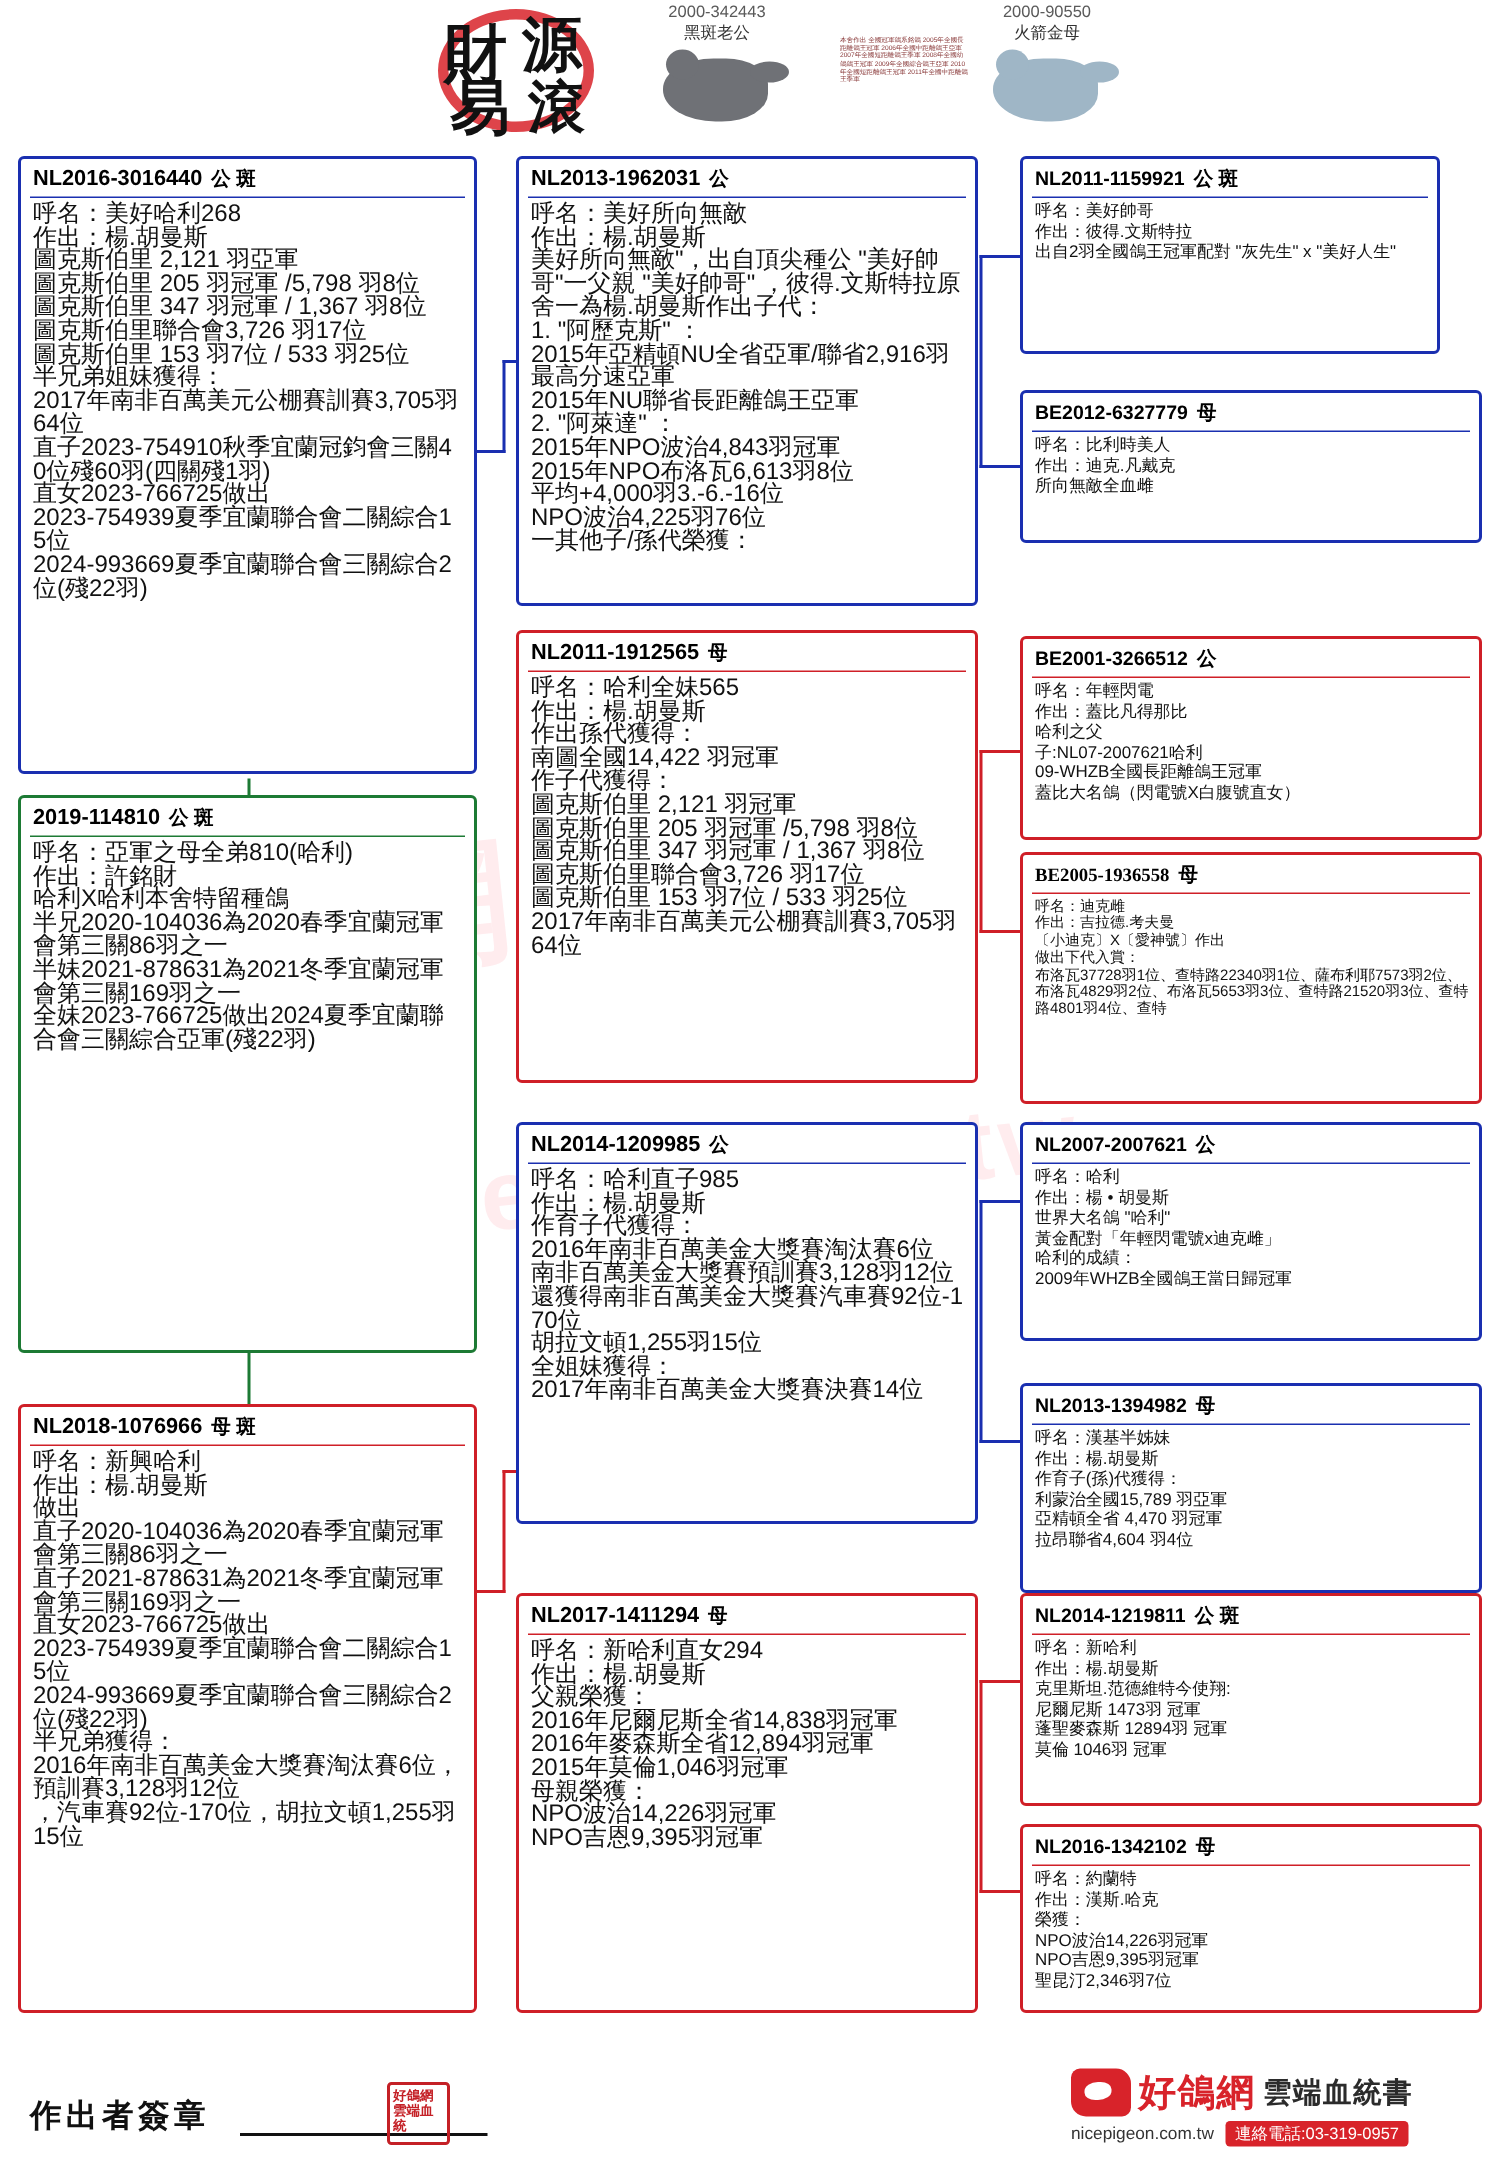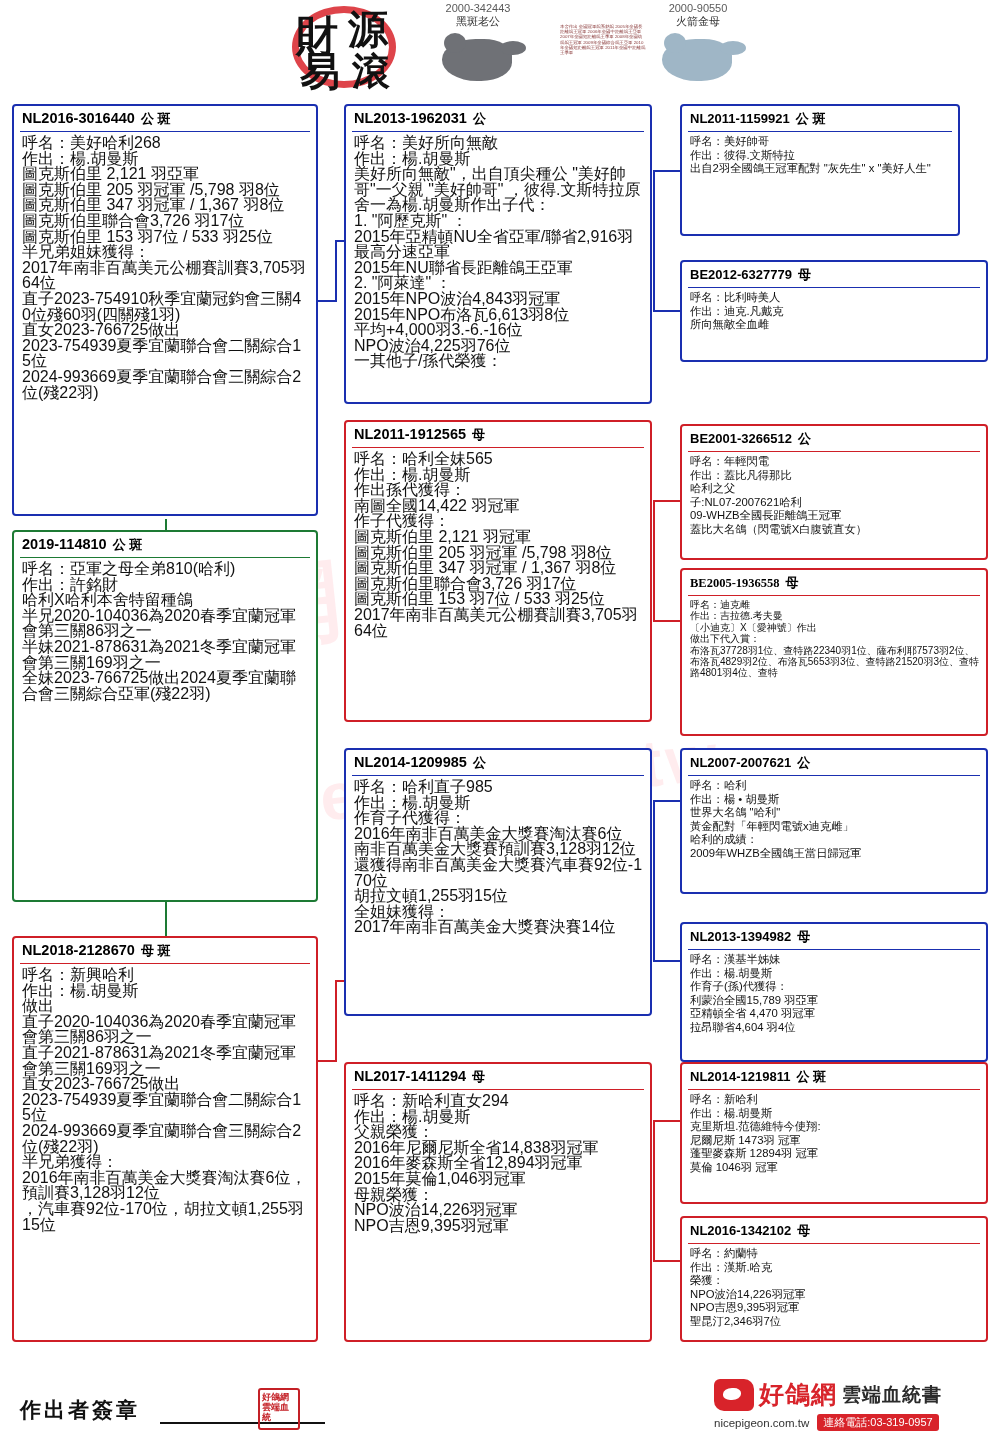--- a/index.html
+++ b/index.html
@@ -311,21 +311,21 @@
     <div class="body">呼名：亞軍之母全弟810(哈利)
 作出：許銘財
 哈利X哈利本舍特留種鴿
 半兄2020-104036為2020春季宜蘭冠軍會第三關86羽之一
 半妹2021-878631為2021冬季宜蘭冠軍會第三關169羽之一
 全妹2023-766725做出2024夏季宜蘭聯合會三關綜合亞軍(殘22羽)</div>
   </div>
 
   <div class="box red" style="left:12px; top:936px; width:306px; height:406px;">
     <div class="title">
-      <span>NL2018-2128670</span><span class="sex">母  斑</span>
+      <span>NL2018-1076966</span><span class="sex">母  斑</span>
     </div>
     <div class="rule"></div>
     <div class="body">呼名：新興哈利
 作出：楊.胡曼斯
 做出
 直子2020-104036為2020春季宜蘭冠軍會第三關86羽之一
 直子2021-878631為2021冬季宜蘭冠軍會第三關169羽之一
 直女2023-766725做出
 2023-754939夏季宜蘭聯合會二關綜合15位
 2024-993669夏季宜蘭聯合會三關綜合2位(殘22羽)

